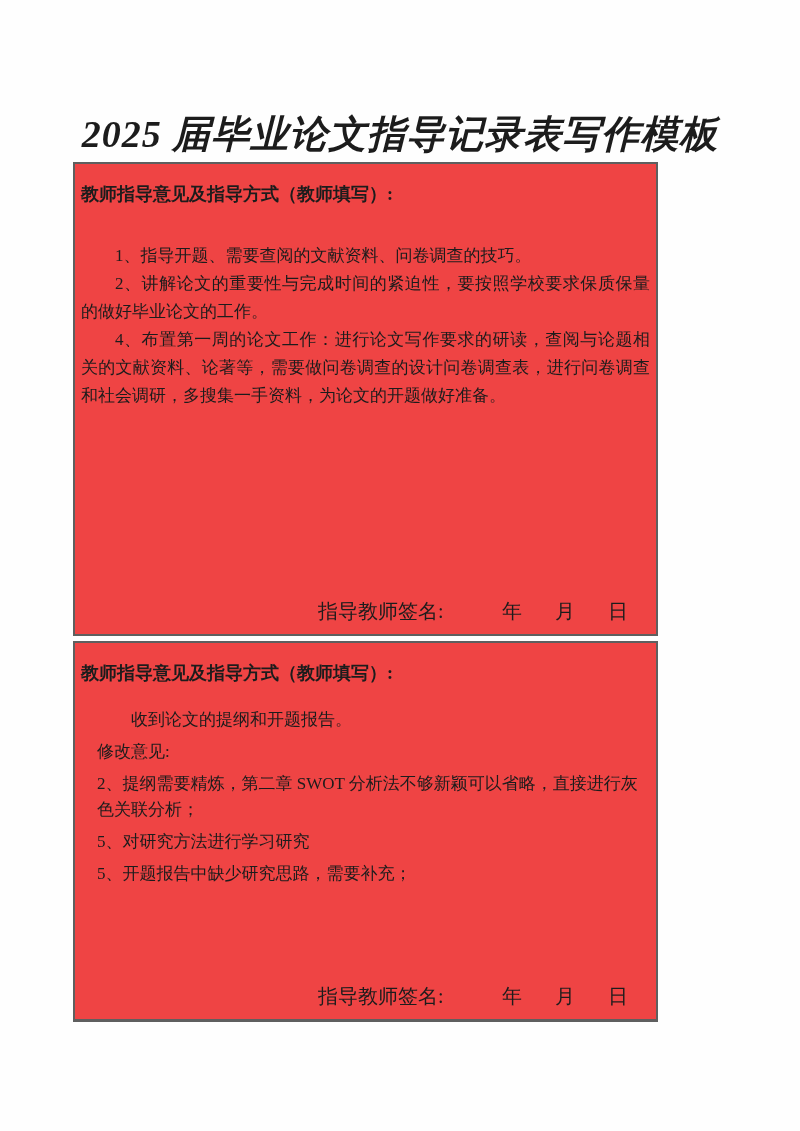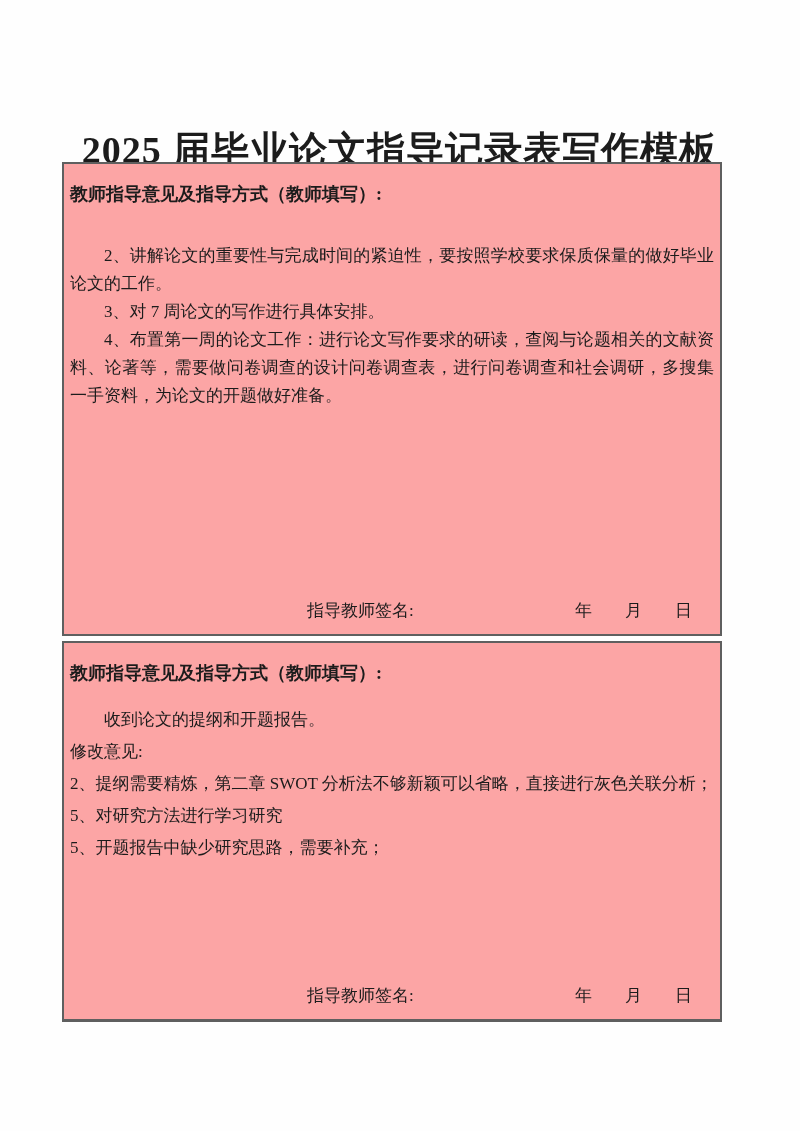--- a/index.html
+++ b/index.html
@@ -11,36 +11,37 @@
     position: relative;
     width: 800px;
     height: 1131px;
     background: #fefefe;
     font-family: "Liberation Serif", "DejaVu Serif", serif;
     color: #1c1c1c;
     overflow: hidden;
   }
   .doc-title {
     position: absolute;
-    top: 100px;
+    top: 84px;
     left: 0;
     width: 100%;
     text-align: center;
     font-size: 38px;
     font-weight: bold;
     letter-spacing: 1px;
     white-space: nowrap;
+    font-style: italic;
   }
   .record-box {
     position: absolute;
-    left: 62px;
-    width: 660px;
+    left: 73px;
+    width: 585px;
     border: 2px solid #5f5f5f;
     box-sizing: border-box;
-    background: #fca5a5;
+    background: #ef4444;
   }
   .box-1 { top: 162px; height: 474px; }
   .box-2 { top: 641px; height: 381px; border-bottom-width: 3px; }
   .box-header {
     margin: 18px 8px 0 6px;
     font-size: 18px;
     font-weight: bold;
     line-height: 24px;
   }
   .box-body-1 {
@@ -52,32 +53,32 @@
   .box-body-1 p {
     margin: 0;
     text-indent: 2em;
   }
   .box-body-2 {
     margin: 22px 6px 0 6px;
     font-size: 17px;
     line-height: 26px;
   }
   .box-body-2 p {
-    margin: 0 0 6px 0;
+    margin: 0 0 6px 16px;
   }
   .box-body-2 p.indented {
     text-indent: 2em;
   }
   .signature-row {
     position: absolute;
     left: 0;
     right: 0;
     bottom: 10px;
     height: 26px;
-    font-size: 17px;
+    font-size: 20px;
     line-height: 26px;
   }
   .signature-label {
     position: absolute;
     left: 243px;
     top: 0;
   }
   .date-group {
     position: absolute;
     right: 28px;
@@ -94,22 +95,22 @@
 </head>
 <body>
 
 <div class="page">
 
   <h1 class="doc-title">2025 届毕业论文指导记录表写作模板</h1>
 
   <div class="record-box box-1">
     <div class="box-header">教师指导意见及指导方式（教师填写）:</div>
     <div class="box-body-1">
+      <p>1、指导开题、需要查阅的文献资料、问卷调查的技巧。</p>
       <p>2、讲解论文的重要性与完成时间的紧迫性，要按照学校要求保质保量的做好毕业论文的工作。</p>
-      <p>3、对 7 周论文的写作进行具体安排。</p>
       <p>4、布置第一周的论文工作：进行论文写作要求的研读，查阅与论题相关的文献资料、论著等，需要做问卷调查的设计问卷调查表，进行问卷调查和社会调研，多搜集一手资料，为论文的开题做好准备。</p>
     </div>
     <div class="signature-row">
       <span class="signature-label">指导教师签名:</span>
       <span class="date-group">
         <span>年</span>
         <span>月</span>
         <span>日</span>
       </span>
     </div>

